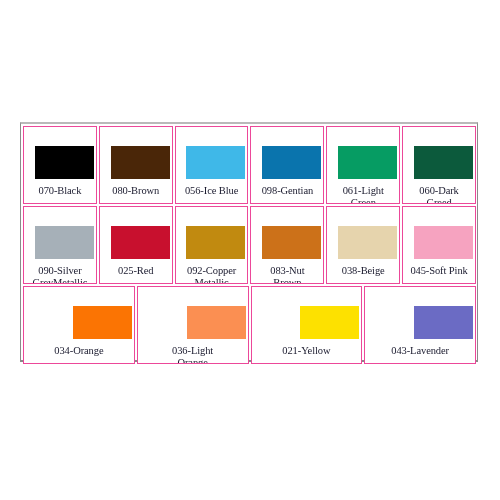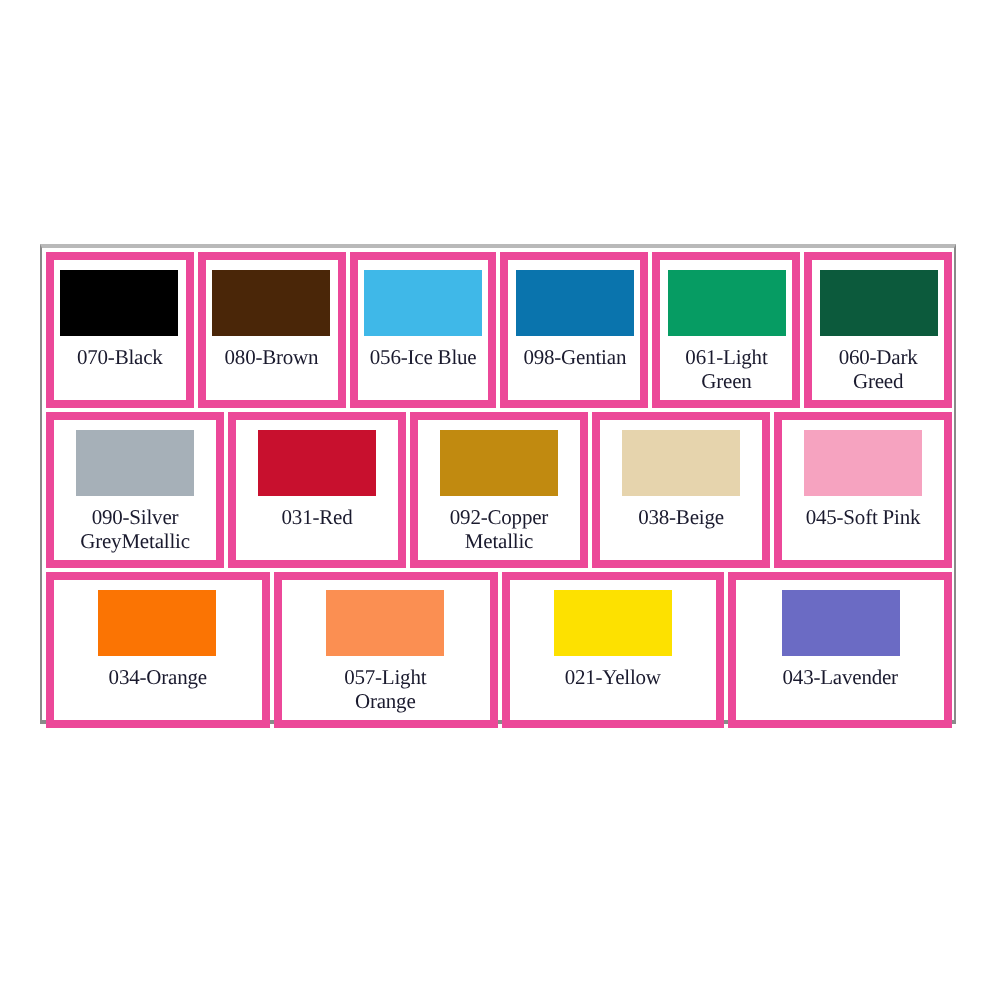--- a/index.html
+++ b/index.html
@@ -32,27 +32,27 @@
     width: 100%;
     height: 78px;
     margin-bottom: 2px;
   }
   .swatch-row:last-child {
     margin-bottom: 0;
   }
   .swatch-cell {
     flex: 1 1 0;
     box-sizing: border-box;
-    border: 4px solid #ec4899;
+    border: 1px solid #ec4899;
     background: #ffffff;
     margin-right: 2px;
     display: flex;
     flex-direction: column;
-    align-items: center;
-    padding: 5px 2px 2px 2px;
+    align-items: flex-end;
+    padding: 19px 2px 2px 2px;
     overflow: hidden;
   }
   .swatch-cell:last-child {
     margin-right: 0;
     font-family: Liberation Serif, serif;
   }
   .swatch-color {
     width: 59px;
     height: 33px;
     flex: none;
@@ -101,44 +101,49 @@
       </div>
     </div>
     <div class="swatch-row">
       <div class="swatch-cell">
         <div class="swatch-color" style="background: rgb(166, 176, 184);"></div>
         <div class="swatch-label">090-Silver
 GreyMetallic</div>
       </div>
       <div class="swatch-cell">
         <div class="swatch-color" style="background: rgb(200, 16, 46);"></div>
-        <div class="swatch-label">031-Red</div>
+        <div class="swatch-label">025-Red</div>
       </div>
       <div class="swatch-cell">
         <div class="swatch-color" style="background: rgb(193, 138, 16);"></div>
         <div class="swatch-label">092-Copper
 Metallic</div>
+      </div>
+      <div class="swatch-cell">
+        <div class="swatch-color" style="background: rgb(204, 113, 25);"></div>
+        <div class="swatch-label">083-Nut
+Brown</div>
       </div>
       <div class="swatch-cell">
         <div class="swatch-color" style="background: rgb(230, 212, 173);"></div>
         <div class="swatch-label">038-Beige</div>
       </div>
       <div class="swatch-cell">
         <div class="swatch-color" style="background: rgb(246, 163, 192);"></div>
         <div class="swatch-label">045-Soft Pink</div>
       </div>
     </div>
     <div class="swatch-row">
       <div class="swatch-cell">
         <div class="swatch-color" style="background: rgb(251, 116, 3);"></div>
         <div class="swatch-label">034-Orange</div>
       </div>
       <div class="swatch-cell">
         <div class="swatch-color" style="background: rgb(251, 143, 82);"></div>
-        <div class="swatch-label">057-Light
+        <div class="swatch-label">036-Light
 Orange</div>
       </div>
       <div class="swatch-cell">
         <div class="swatch-color" style="background: rgb(253, 225, 0);"></div>
         <div class="swatch-label">021-Yellow</div>
       </div>
       <div class="swatch-cell">
         <div class="swatch-color" style="background: rgb(107, 107, 196);"></div>
         <div class="swatch-label">043-Lavender</div>
       </div>

